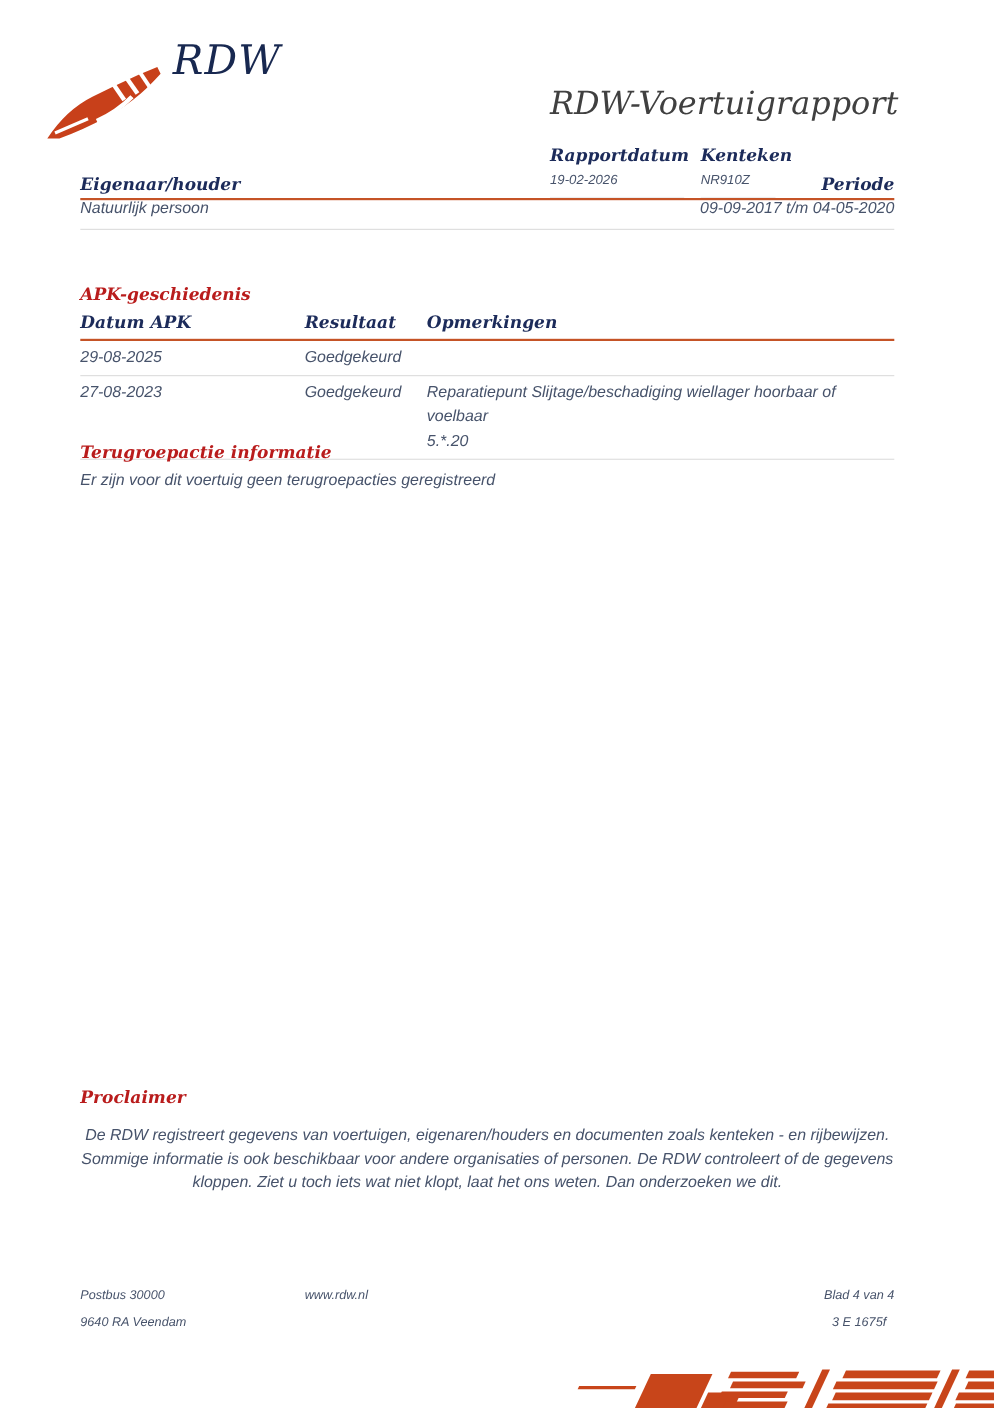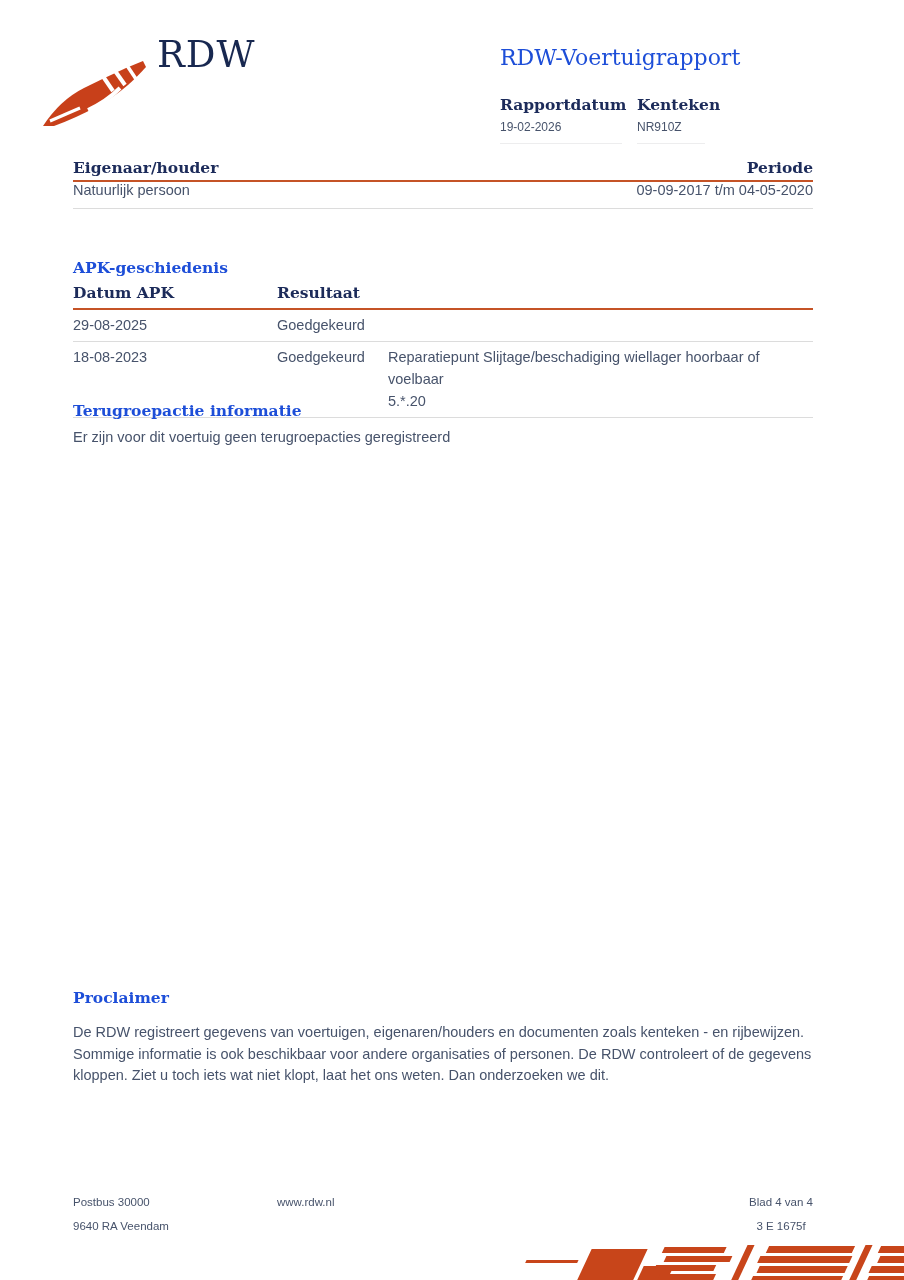--- a/index.html
+++ b/index.html
@@ -1,49 +1,49 @@
 <!DOCTYPE html>
 <html><head>
 <meta charset="utf-8">
 <style>
   html,body{margin:0;padding:0;background:#ffffff;}
   .page{
     position:relative;width:904px;height:1280px;background:#ffffff;
-    overflow:hidden;font-family:"Liberation Sans",sans-serif;
+    overflow:hidden;font-family:"Liberation Sans",sans-serif;font-style:italic;
   }
   
   .logo-icon{position:absolute;left:40px;top:52px;width:110px;height:80px;}
   .wordmark{
     position:absolute;left:157px;top:33px;
     font-family:"DejaVu Serif",serif;font-size:37px;font-weight:500;
     color:#182850;letter-spacing:1px;
   }
   .header-right{position:absolute;left:500px;top:42px;width:320px;}
   .doc-title{
-    font-family:"DejaVu Serif",serif;font-size:22px;font-weight:500;
-    color:#1d4ed8;white-space:nowrap;line-height:32px;
+    font-family:"DejaVu Serif",serif;font-size:29px;font-weight:500;
+    color:#404040;white-space:nowrap;line-height:32px;margin-top:36px;
   }
   .header-fields{display:grid;grid-template-columns:137px auto;margin-top:22px;}
   .field-label{
     font-family:"DejaVu Serif",serif;font-weight:bold;font-size:15.5px;
     color:#1C2B5A;line-height:18px;
   }
   .field-value{font-size:12px;color:#47536B;margin-top:4px;line-height:18px;}
   .field-underline{height:1px;background:#EDEDEE;margin-top:7px;}
   .ul-a{width:122px;}
   .ul-b{width:68px;}
   
   .section{position:absolute;left:73px;width:740px;}
   .sec-heading-navy{
     font-family:"DejaVu Serif",serif;font-weight:bold;font-size:15.5px;
     color:#1C2B5A;line-height:20px;
   }
   .sec-heading-orange{
     font-family:"DejaVu Serif",serif;font-weight:bold;font-size:15.5px;
-    color:#1d4ed8;line-height:20px;
+    color:#b91c1c;line-height:20px;
   }
   .rule-orange{height:2px;background:#C55326;margin-top:2px;}
   .rule-gray{height:1px;background:#DCDCDC;}
   .body-text{font-size:14.5px;color:#47536B;line-height:21.5px;}
   
   .owner{top:158px;}
   .owner-head{display:flex;justify-content:space-between;align-items:flex-end;}
   .owner-row{
     display:flex;justify-content:space-between;padding-bottom:10px;
     font-size:14.5px;color:#47536B;
@@ -58,26 +58,26 @@
   }
   .apk-row .cell{
     font-size:14.5px;color:#47536B;line-height:22px;padding:4px 0 5px 0;
   }
   .apk-row{border-bottom:1px solid #DCDCDC;}
   
   .recall{top:401px;}
   .recall .body-text{margin-top:6px;}
   
   .proclaimer{top:988px;}
-  .proclaimer .body-text{margin-top:14px;}
+  .proclaimer .body-text{margin-top:14px;text-align:center;}
   
   .footer{
     position:absolute;left:73px;top:1166px;width:740px;
     display:grid;grid-template-columns:204px 1fr auto;
-    font-size:11.5px;color:#47536B;margin-top:24px;
+    font-size:11.5px;color:#47536B;
   }
   .footer .line{line-height:24px;}
   .footer .col-right{text-align:center;}
   
   .stripes{position:absolute;right:0;bottom:0;width:384px;height:36px;}
 </style>
 </head>
 <body>
 
 <div class="page">
@@ -120,29 +120,30 @@
     </div>
     <div class="rule-gray"></div>
   </div>
 
   <div class="section apk">
     <div class="sec-heading-orange">APK-geschiedenis</div>
     <div class="apk-table">
       <div class="apk-grid apk-head">
         <div class="cell">Datum APK</div>
         <div class="cell">Resultaat</div>
+        <div class="cell">Opmerkingen</div>
       </div>
       <div class="rule-orange"></div>
       <div class="apk-grid apk-row">
         <div class="cell">29-08-2025</div>
         <div class="cell">Goedgekeurd</div>
         <div class="cell"></div>
       </div>
       <div class="apk-grid apk-row">
-        <div class="cell">18-08-2023</div>
+        <div class="cell">27-08-2023</div>
         <div class="cell">Goedgekeurd</div>
         <div class="cell">
           <div>Reparatiepunt Slijtage/beschadiging wiellager hoorbaar of voelbaar</div>
           <div>5.*.20</div>
         </div>
       </div>
     </div>
   </div>
 
   <div class="section recall">

